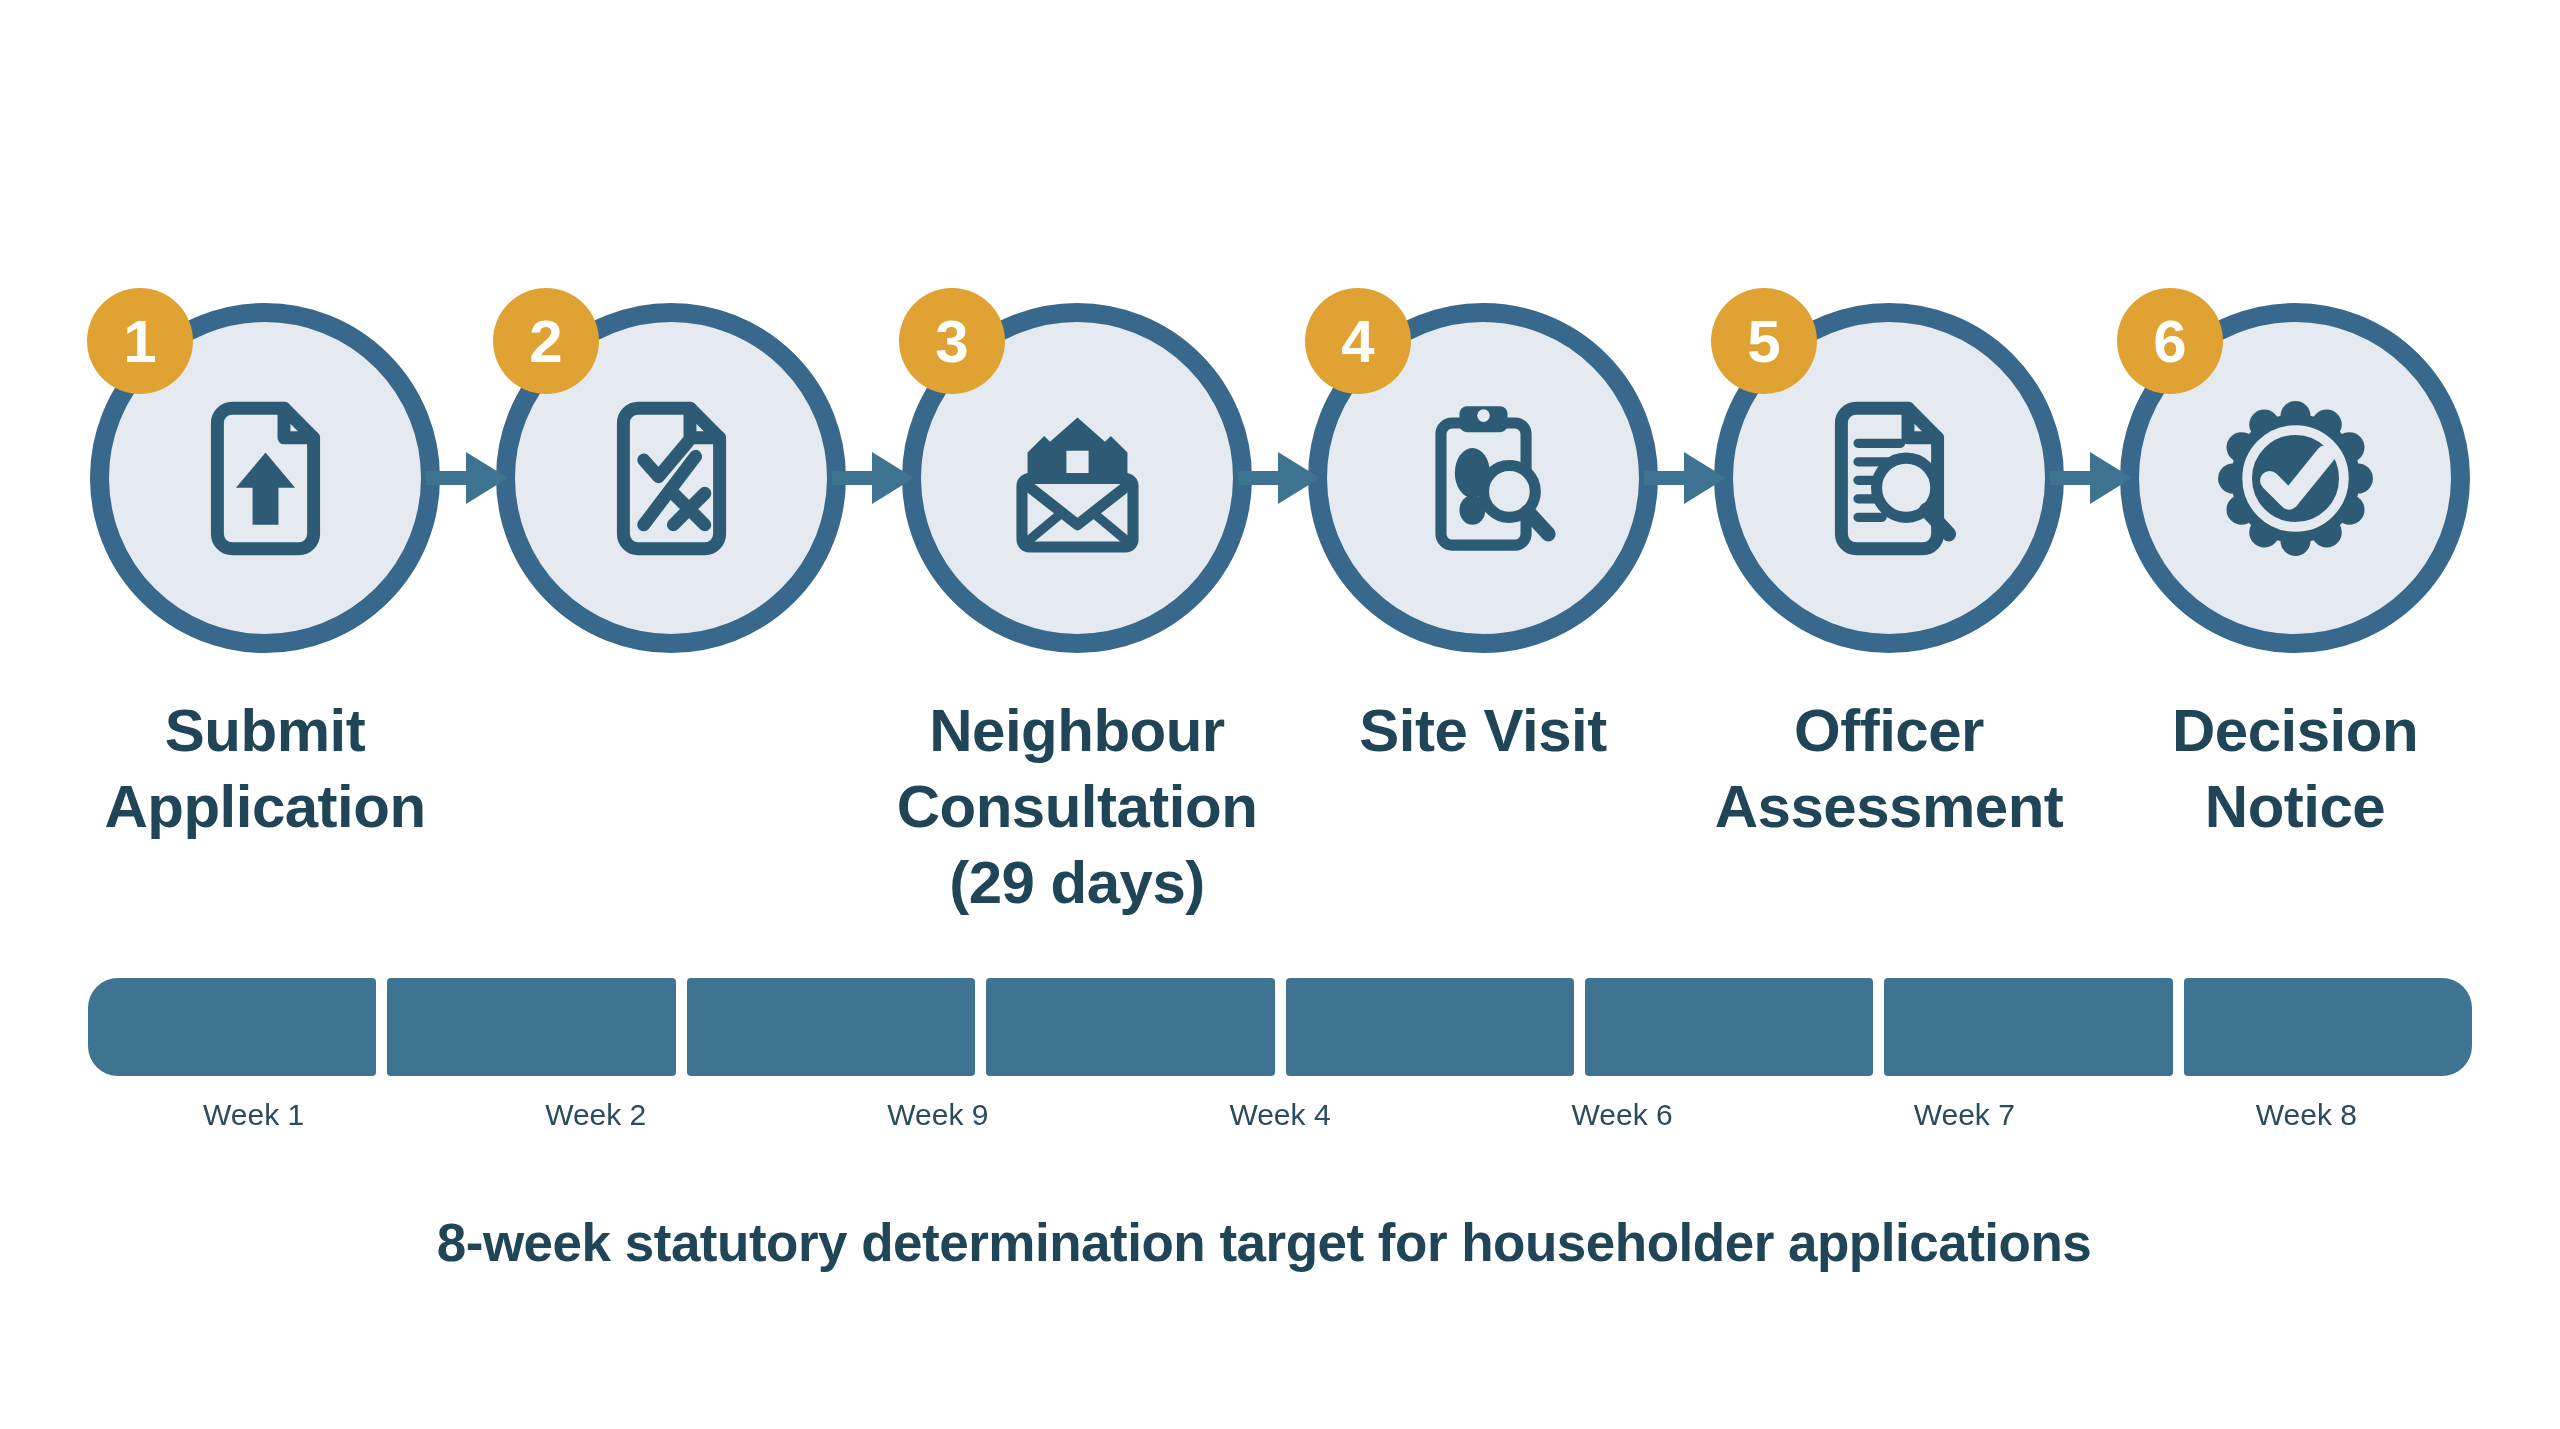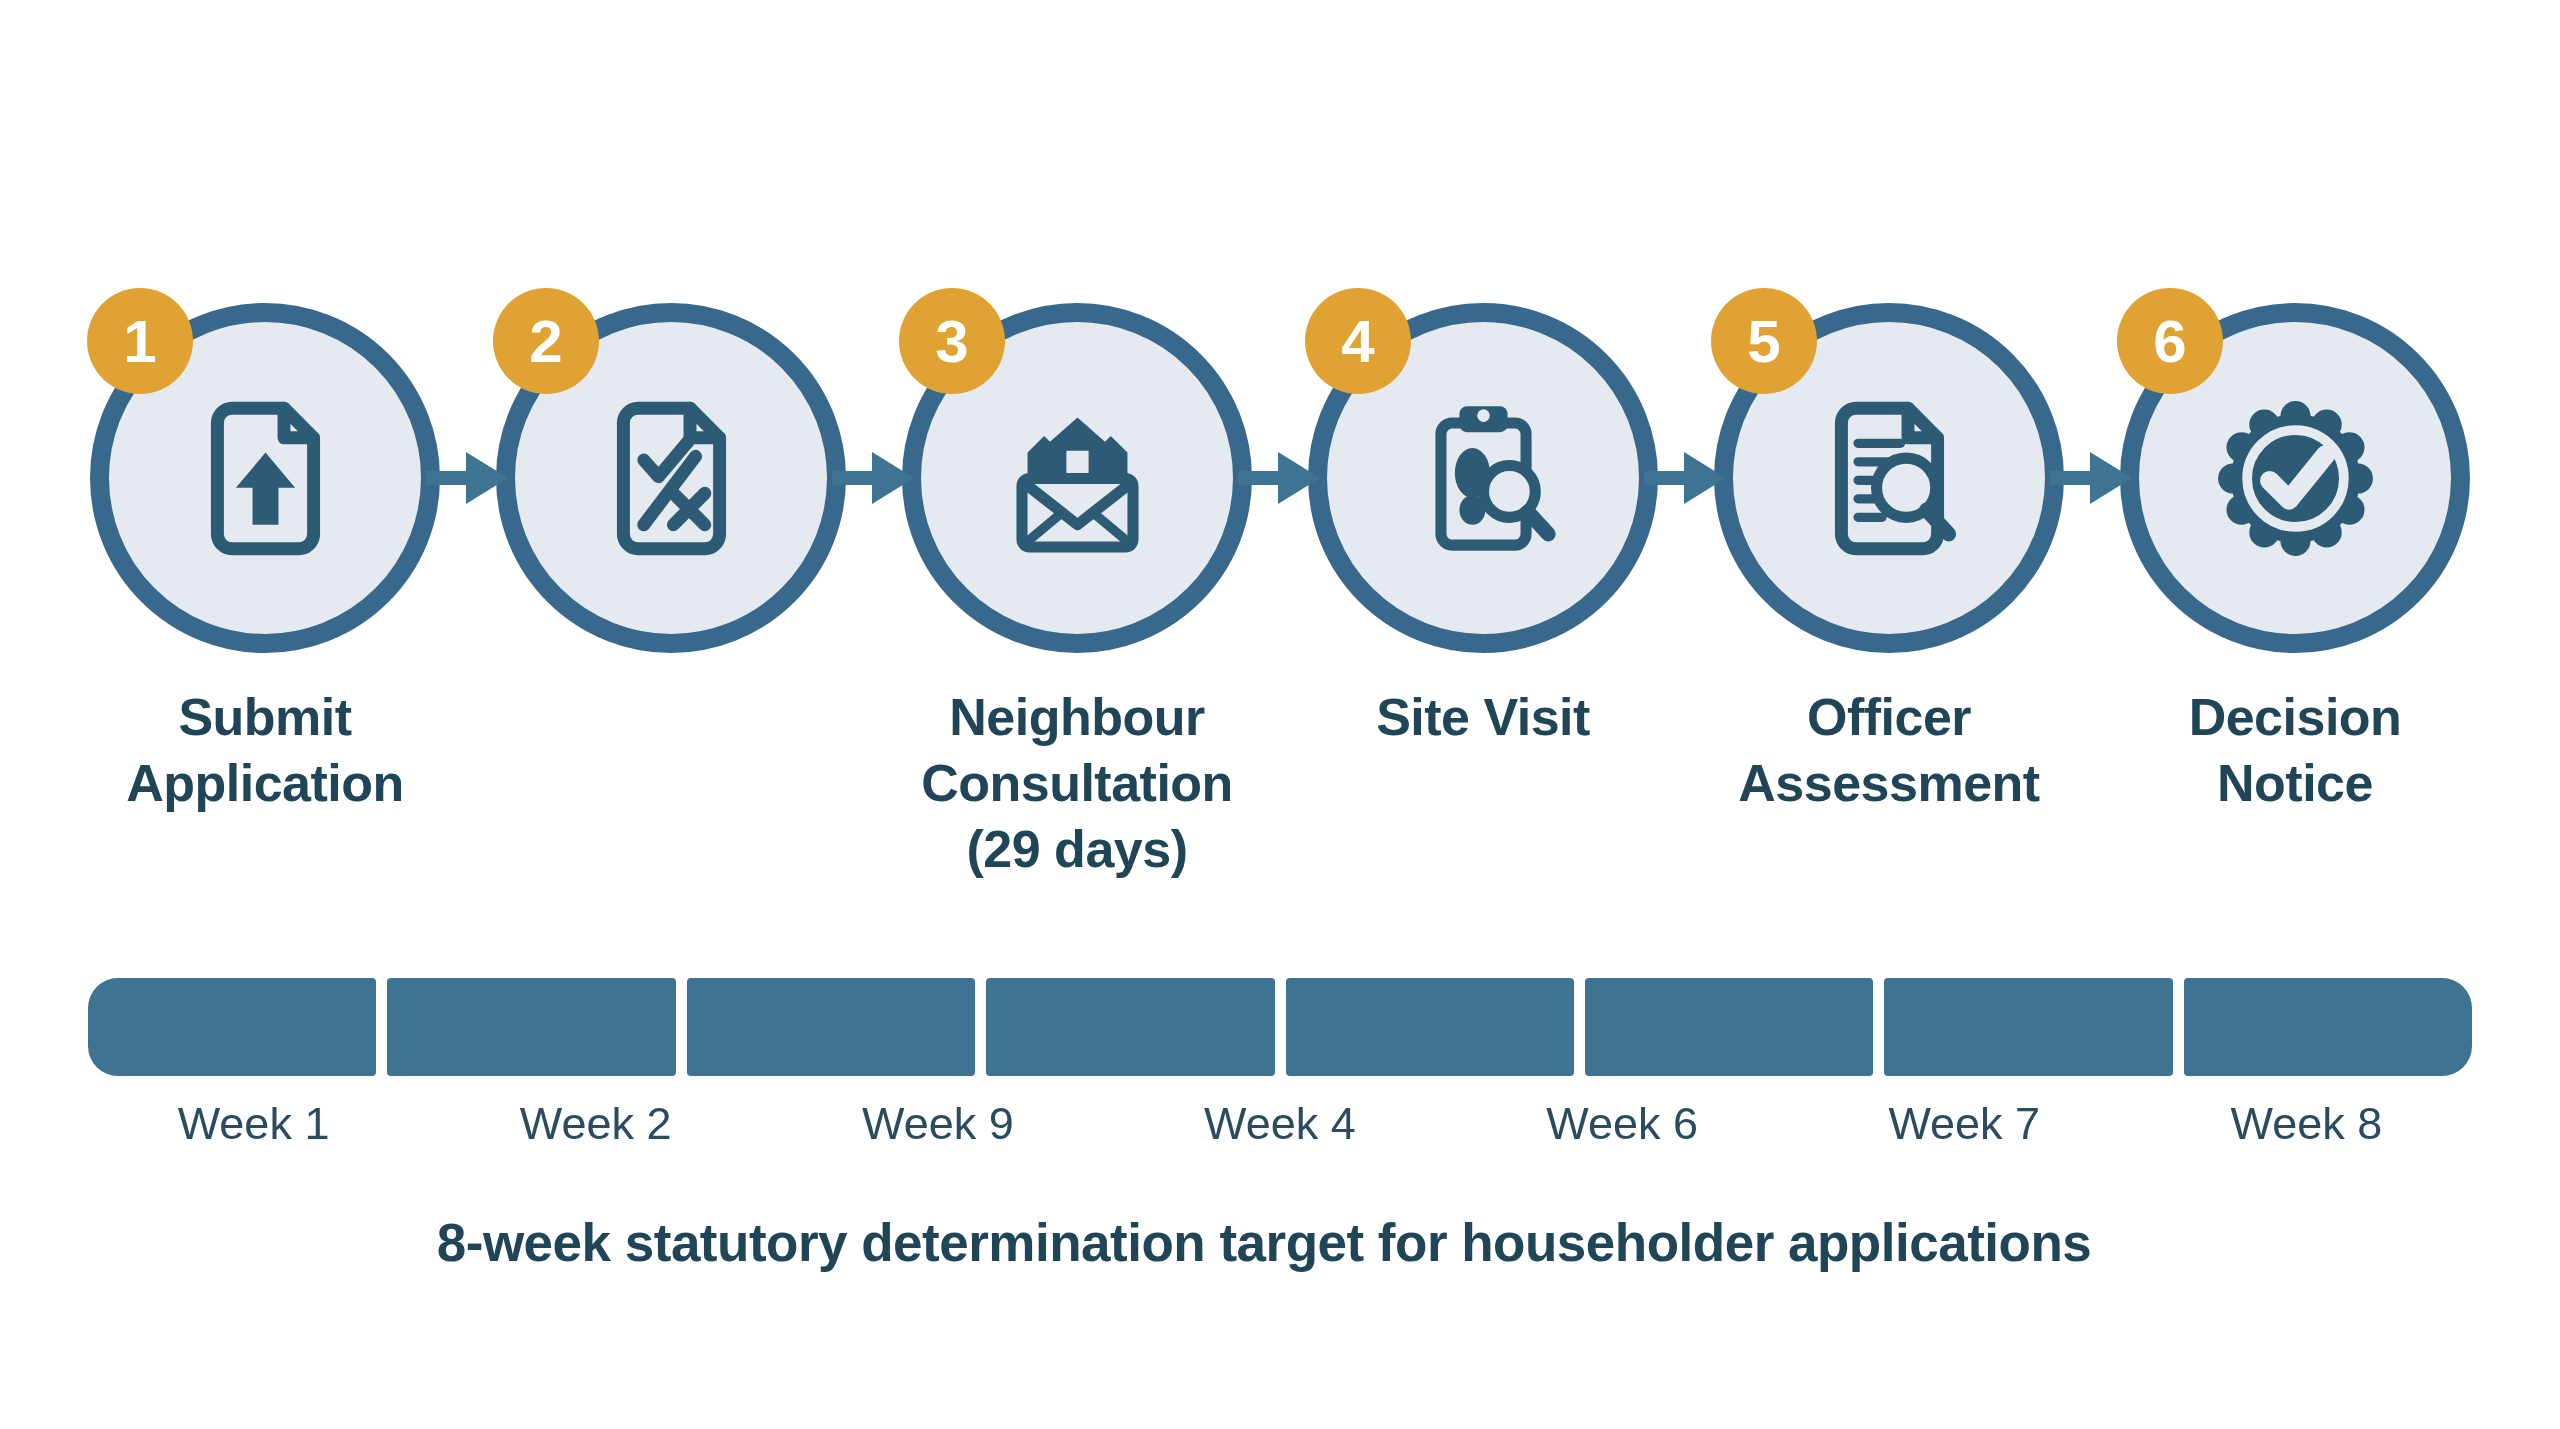--- a/index.html
+++ b/index.html
@@ -9,39 +9,39 @@
   
   .steps-row{position:absolute;top:303px;left:62px;display:flex;}
   .step{position:relative;flex:0 0 406px;display:flex;flex-direction:column;align-items:center;}
   .circle{width:312px;height:312px;border:19px solid var(--ring);border-radius:50%;
           background:var(--fill);display:flex;align-items:center;justify-content:center;box-sizing:content-box;}
   .badge{position:absolute;top:-15px;left:25px;width:106px;height:106px;border-radius:50%;
          background:var(--badge);color:var(--badge_text);display:flex;align-items:center;justify-content:center;
          font-size:60px;font-weight:700;z-index:3;}
   .arrow{position:absolute;left:364px;top:140px;width:84px;height:70px;z-index:2;}
   .arrow path{fill:var(--bar);}
-  .step-label{margin-top:31px;max-width:400px;text-align:center;white-space:pre-line;
-              font-size:52px;line-height:1.27;font-weight:700;color:var(--heading);letter-spacing:-0.5px;}
+  .step-label{margin-top:40px;max-width:400px;text-align:center;white-space:pre-line;
+              font-size:60px;line-height:1.27;font-weight:700;color:var(--heading);letter-spacing:-0.5px;}
 
   .icon{color:var(--icon);}
   .icon svg{display:block;width:185px;height:185px;}
   .icon.big svg{width:215px;height:215px;}
   .bg-fill{fill:var(--fill);}
   .bg-stroke{stroke:var(--fill);}
   .stroke{fill:none;stroke:currentColor;stroke-width:7;stroke-linejoin:round;stroke-linecap:round;}
   .solid{fill:currentColor;}
 
   
   .timeline{position:absolute;top:978px;left:88px;width:2384px;}
   .bar{display:flex;gap:11px;height:98px;}
   .seg{flex:1;background:var(--bar);border-radius:4px;}
   .seg:first-child{border-radius:30px 4px 4px 30px;}
   .seg:last-child{border-radius:4px 30px 30px 4px;}
   .weeks{display:flex;gap:11px;margin-top:22px;}
-  .week{flex:1;text-align:center;font-size:45px;color:var(--week);}
+  .week{flex:1;text-align:center;font-size:30px;color:var(--week);}
 
   
   .caption{position:absolute;top:1212px;left:0;width:2528px;text-align:center;
            font-size:53px;font-weight:700;color:var(--heading);letter-spacing:-0.5px;}
 </style>
 </head>
 <body>
 
 <div class="page" style="--ring: #38688B; --fill: #E4EAEF; --icon: #2D5B75; --badge: #DFA233; --badge_text: #FFFFFF; --bar: #3E7391; --heading: #1F4557; --week: #2B4C5E;">
 

